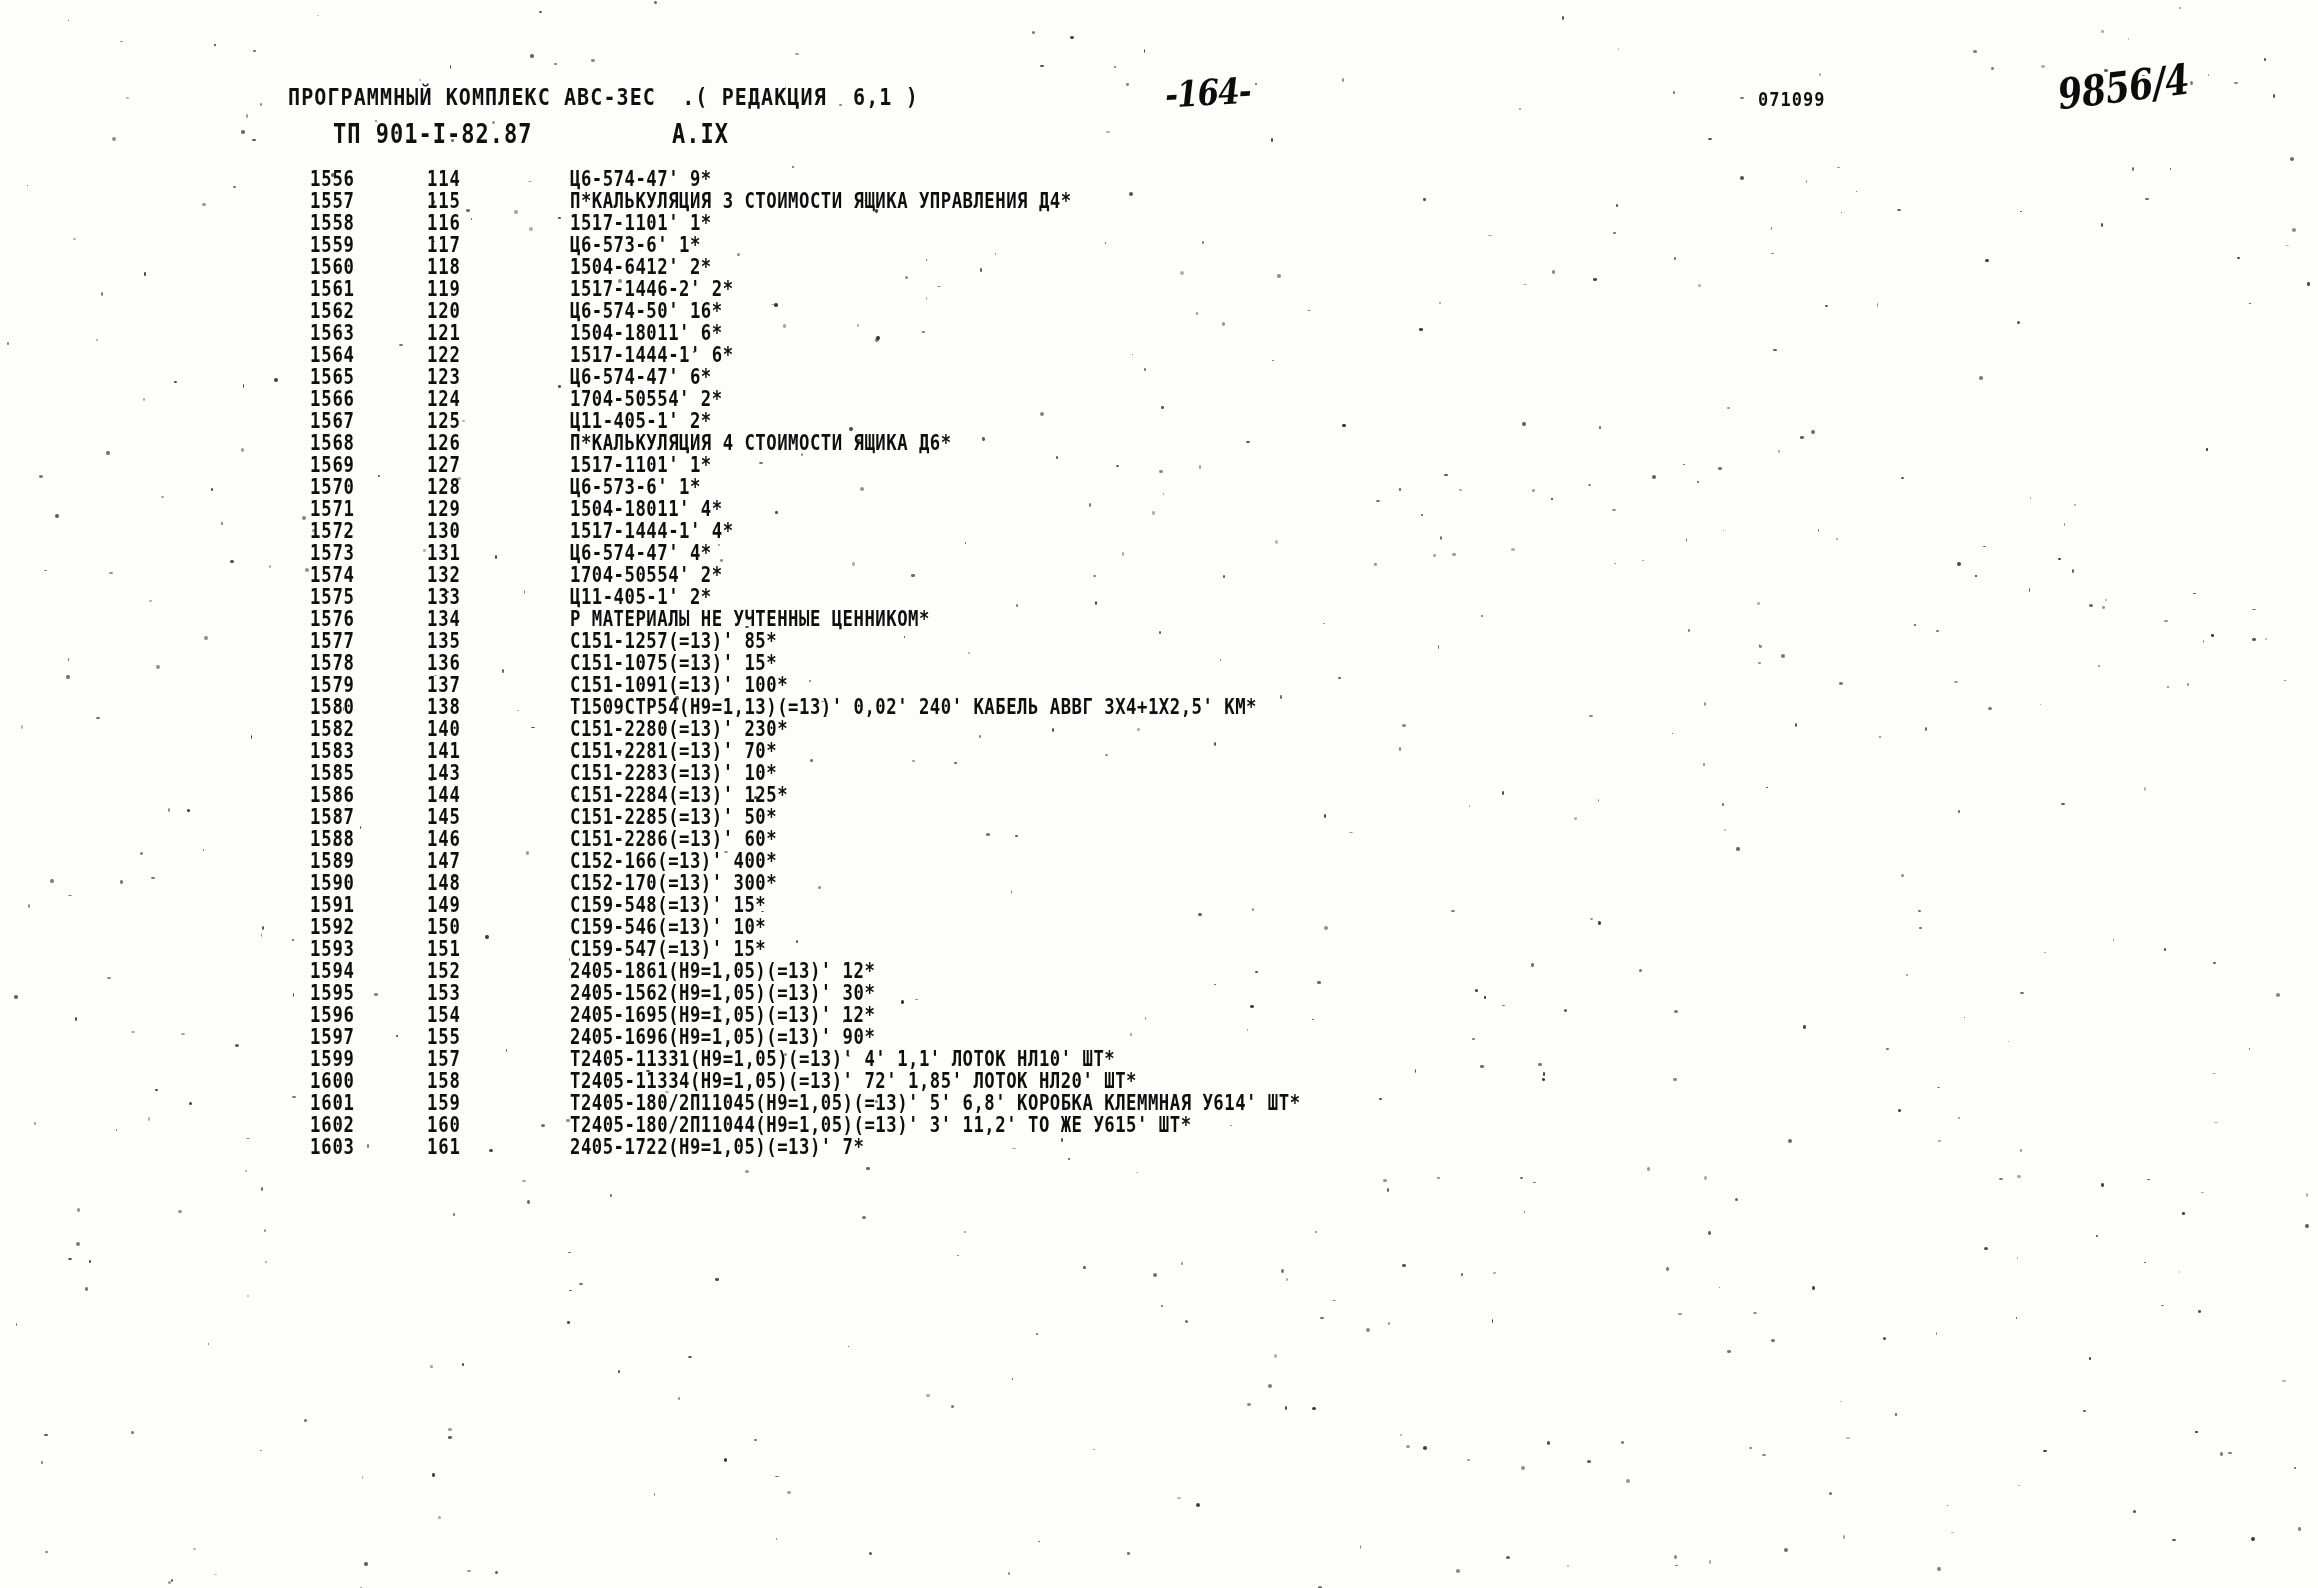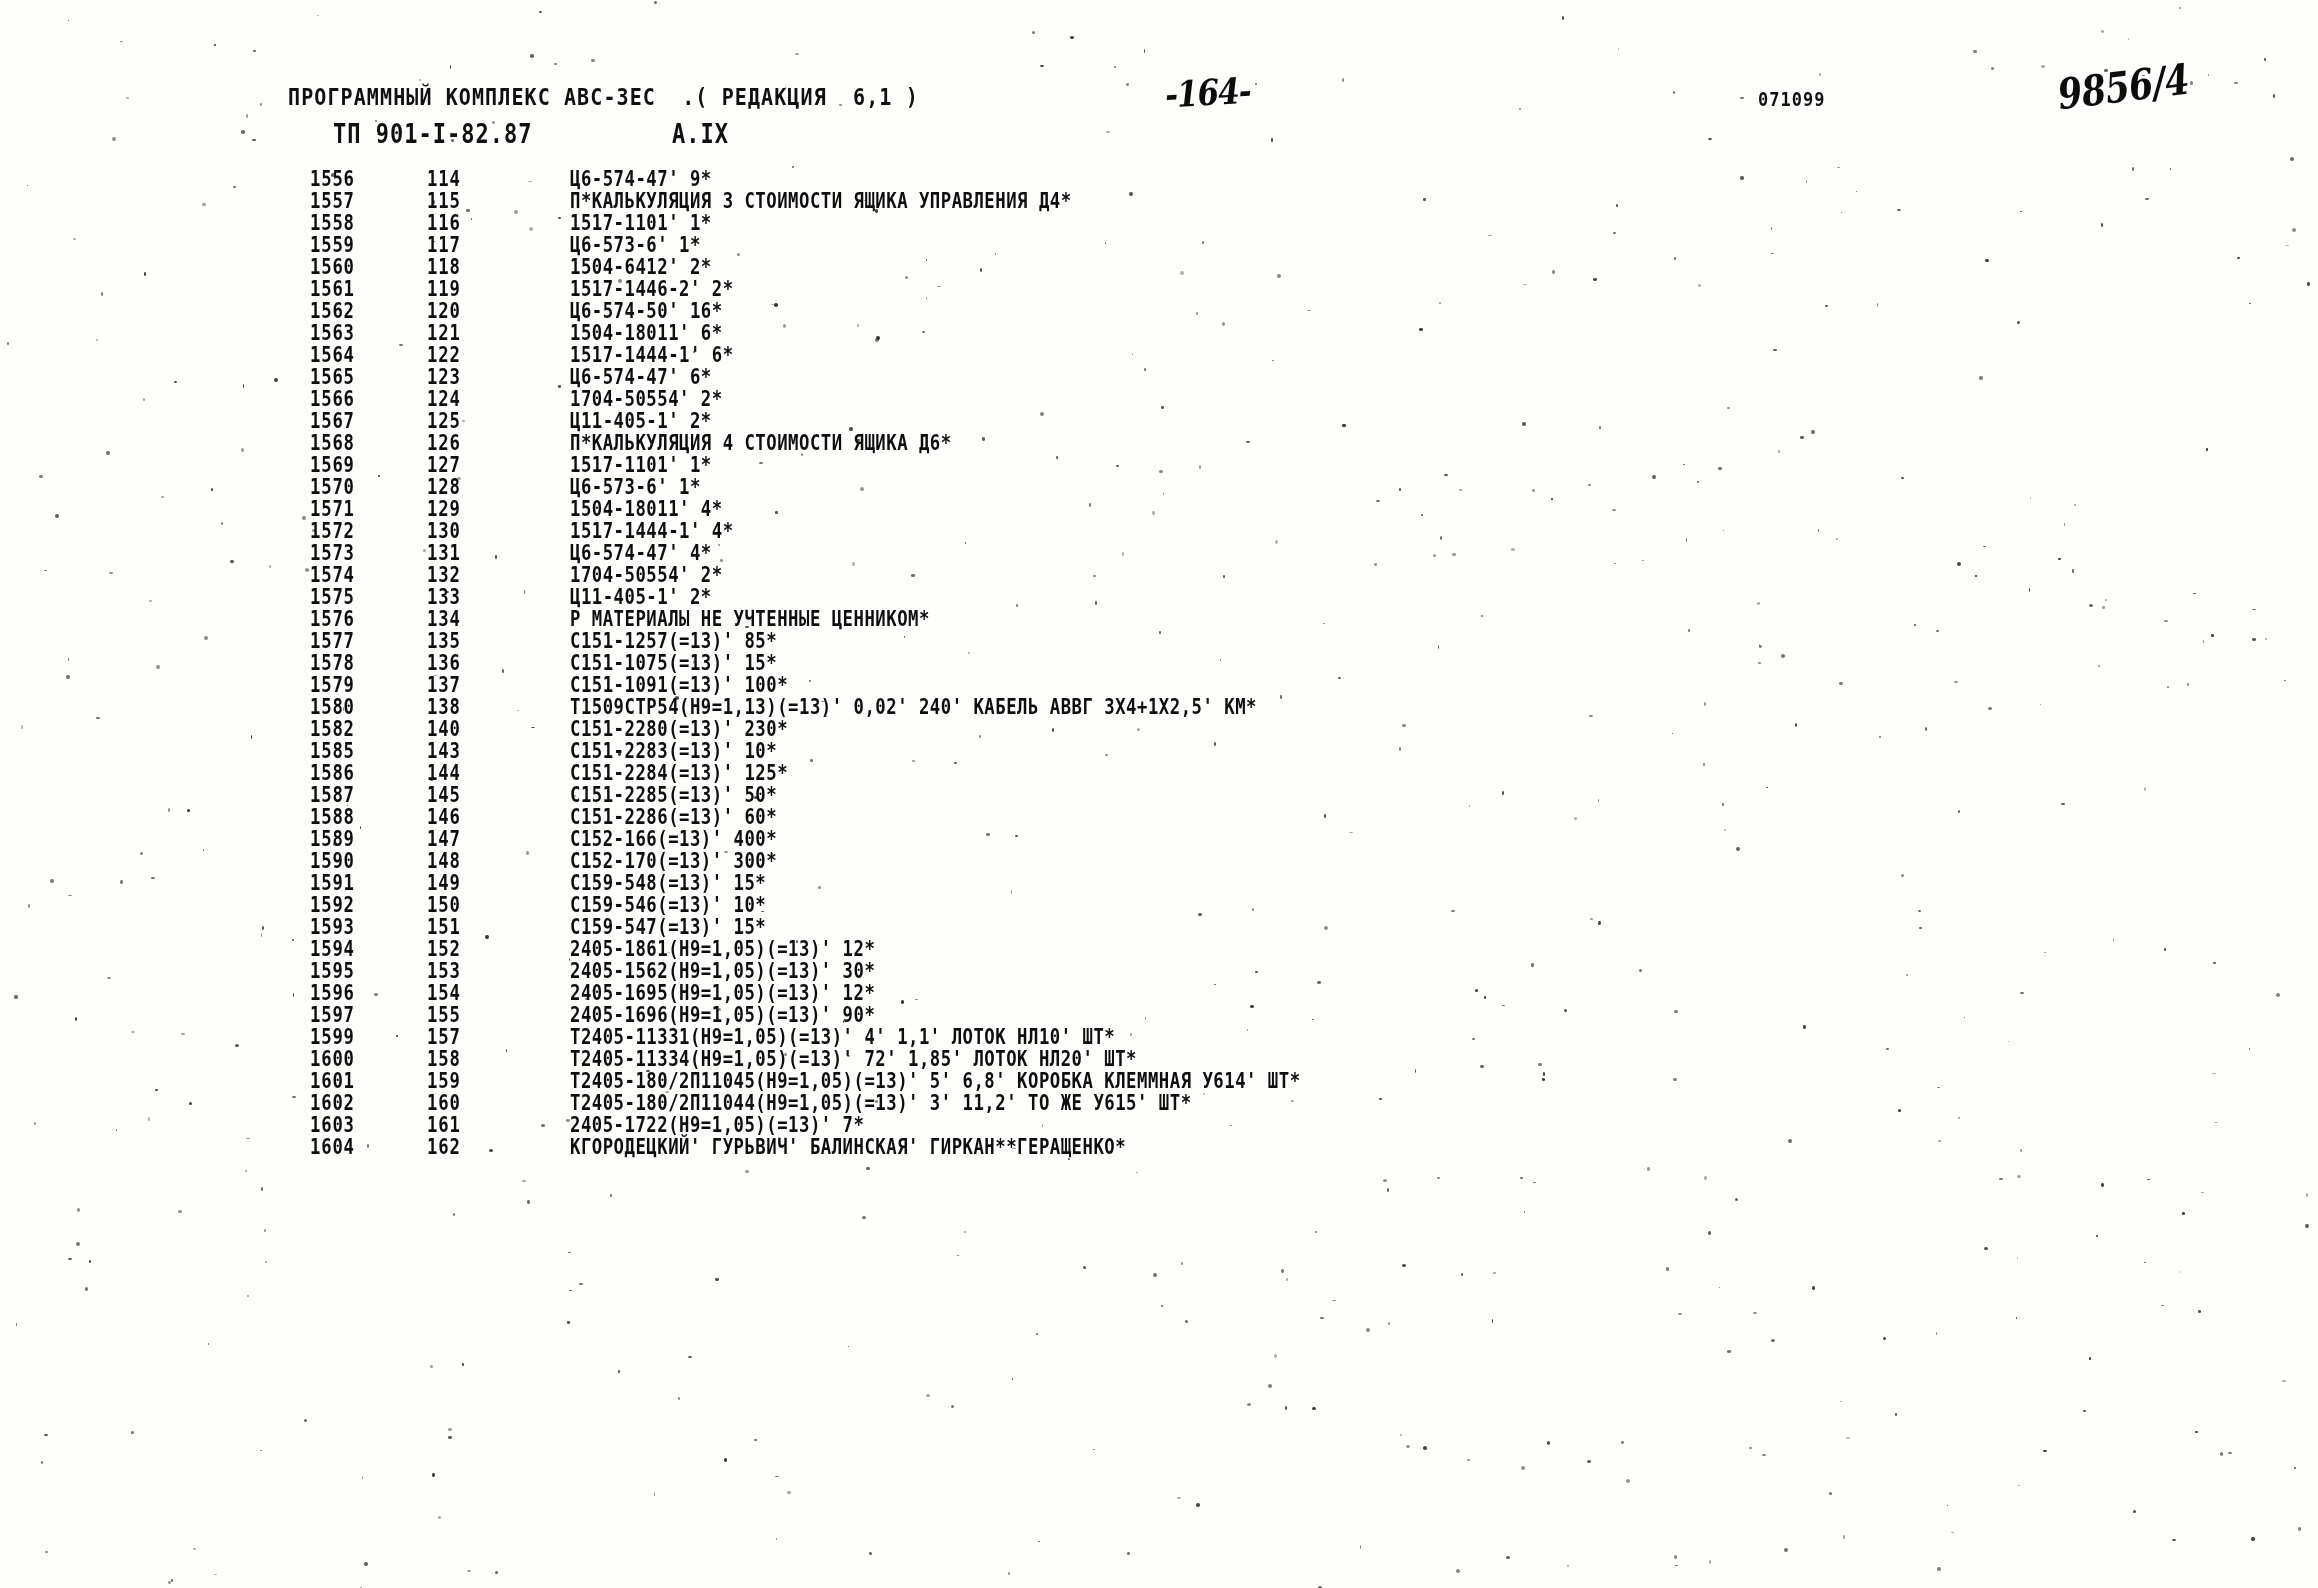--- a/index.html
+++ b/index.html
@@ -801,35 +801,35 @@
       <div class="row"><span class="c-seq">1572</span><span class="c-idx">130</span><span class="c-txt">1517-1444-1' 4*</span></div>
       <div class="row"><span class="c-seq">1573</span><span class="c-idx">131</span><span class="c-txt">Ц6-574-47' 4*</span></div>
       <div class="row"><span class="c-seq">1574</span><span class="c-idx">132</span><span class="c-txt">1704-50554' 2*</span></div>
       <div class="row"><span class="c-seq">1575</span><span class="c-idx">133</span><span class="c-txt">Ц11-405-1' 2*</span></div>
       <div class="row"><span class="c-seq">1576</span><span class="c-idx">134</span><span class="c-txt">Р МАТЕРИАЛЫ НЕ УЧТЕННЫЕ ЦЕННИКОМ*</span></div>
       <div class="row"><span class="c-seq">1577</span><span class="c-idx">135</span><span class="c-txt">С151-1257(=13)' 85*</span></div>
       <div class="row"><span class="c-seq">1578</span><span class="c-idx">136</span><span class="c-txt">С151-1075(=13)' 15*</span></div>
       <div class="row"><span class="c-seq">1579</span><span class="c-idx">137</span><span class="c-txt">С151-1091(=13)' 100*</span></div>
       <div class="row"><span class="c-seq">1580</span><span class="c-idx">138</span><span class="c-txt">Т1509СТР54(Н9=1,13)(=13)' 0,02' 240' КАБЕЛЬ АВВГ 3Х4+1Х2,5' КМ*</span></div>
       <div class="row"><span class="c-seq">1582</span><span class="c-idx">140</span><span class="c-txt">С151-2280(=13)' 230*</span></div>
+      <div class="row"><span class="c-seq">1583</span><span class="c-idx">141</span><span class="c-txt">С151-2281(=13)' 70*</span></div>
       <div class="row"><span class="c-seq">1585</span><span class="c-idx">143</span><span class="c-txt">С151-2283(=13)' 10*</span></div>
       <div class="row"><span class="c-seq">1586</span><span class="c-idx">144</span><span class="c-txt">С151-2284(=13)' 125*</span></div>
       <div class="row"><span class="c-seq">1587</span><span class="c-idx">145</span><span class="c-txt">С151-2285(=13)' 50*</span></div>
       <div class="row"><span class="c-seq">1588</span><span class="c-idx">146</span><span class="c-txt">С151-2286(=13)' 60*</span></div>
       <div class="row"><span class="c-seq">1589</span><span class="c-idx">147</span><span class="c-txt">С152-166(=13)' 400*</span></div>
       <div class="row"><span class="c-seq">1590</span><span class="c-idx">148</span><span class="c-txt">С152-170(=13)' 300*</span></div>
       <div class="row"><span class="c-seq">1591</span><span class="c-idx">149</span><span class="c-txt">С159-548(=13)' 15*</span></div>
       <div class="row"><span class="c-seq">1592</span><span class="c-idx">150</span><span class="c-txt">С159-546(=13)' 10*</span></div>
       <div class="row"><span class="c-seq">1593</span><span class="c-idx">151</span><span class="c-txt">С159-547(=13)' 15*</span></div>
       <div class="row"><span class="c-seq">1594</span><span class="c-idx">152</span><span class="c-txt">2405-1861(Н9=1,05)(=13)' 12*</span></div>
       <div class="row"><span class="c-seq">1595</span><span class="c-idx">153</span><span class="c-txt">2405-1562(Н9=1,05)(=13)' 30*</span></div>
       <div class="row"><span class="c-seq">1596</span><span class="c-idx">154</span><span class="c-txt">2405-1695(Н9=1,05)(=13)' 12*</span></div>
       <div class="row"><span class="c-seq">1597</span><span class="c-idx">155</span><span class="c-txt">2405-1696(Н9=1,05)(=13)' 90*</span></div>
       <div class="row"><span class="c-seq">1599</span><span class="c-idx">157</span><span class="c-txt">Т2405-11331(Н9=1,05)(=13)' 4' 1,1' ЛОТОК НЛ10' ШТ*</span></div>
       <div class="row"><span class="c-seq">1600</span><span class="c-idx">158</span><span class="c-txt">Т2405-11334(Н9=1,05)(=13)' 72' 1,85' ЛОТОК НЛ20' ШТ*</span></div>
       <div class="row"><span class="c-seq">1601</span><span class="c-idx">159</span><span class="c-txt">Т2405-180/2П11045(Н9=1,05)(=13)' 5' 6,8' КОРОБКА КЛЕММНАЯ У614' ШТ*</span></div>
       <div class="row"><span class="c-seq">1602</span><span class="c-idx">160</span><span class="c-txt">Т2405-180/2П11044(Н9=1,05)(=13)' 3' 11,2' ТО ЖЕ У615' ШТ*</span></div>
       <div class="row"><span class="c-seq">1603</span><span class="c-idx">161</span><span class="c-txt">2405-1722(Н9=1,05)(=13)' 7*</span></div>
-      <div class="row"><span class="c-seq">1604</span><span class="c-idx">162</span><span class="c-txt">КГОРОДЕЦКИЙ' ГУРЬВИЧ' БАЛИНСКАЯ' ГИРКАН**ГЕРАЩЕНКО*</span></div>
     </div>
 
 </div>
 
 
 </body></html>

